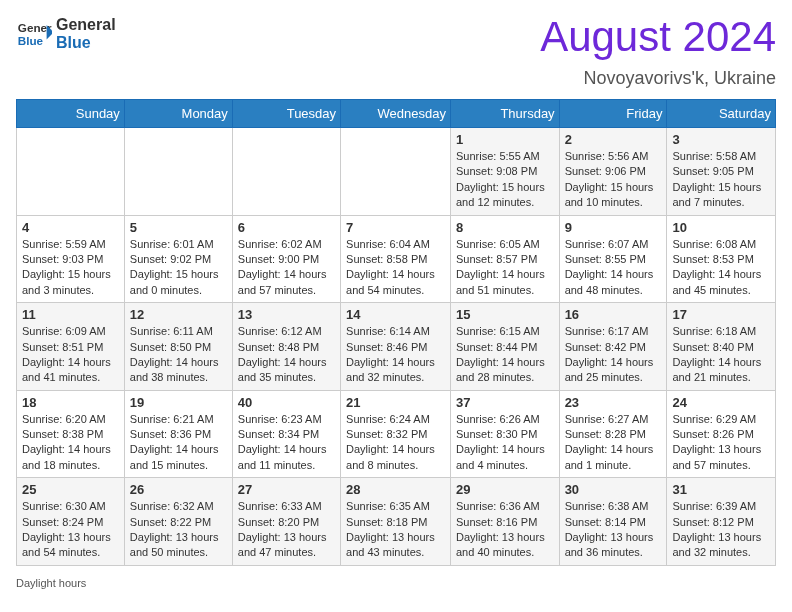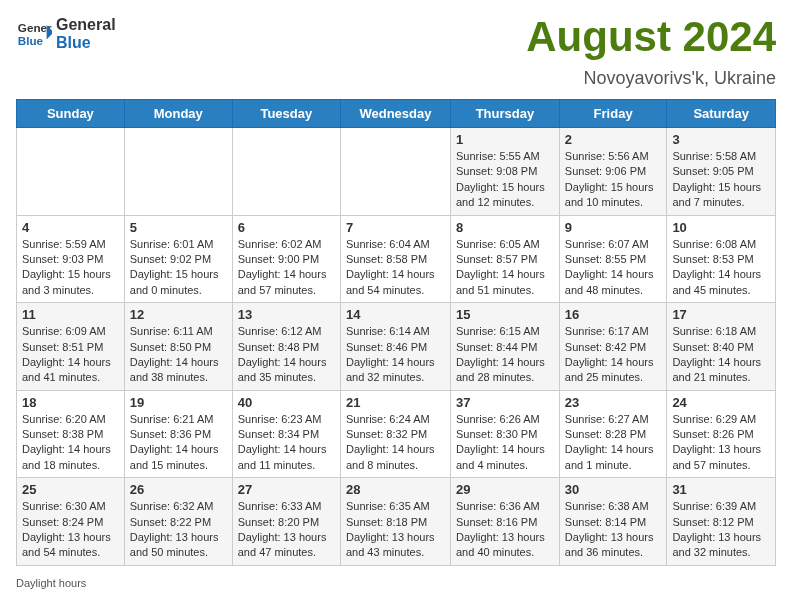--- a/index.html
+++ b/index.html
@@ -23,42 +23,42 @@
     }
     .logo-icon {
       width: 36px;
       height: 36px;
     }
     .title-block {
       text-align: right;
     }
     .title-month {
       font-size: 42px;
-      font-weight: bold;
-      color: #4d7c0f;
+      font-weight: normal;
+      color: #6d28d9;
       line-height: 1;
       margin-left: 11px;
     }
     .title-location {
       font-size: 18px;
       color: #555;
       margin-top: 10px;
     }
     .calendar {
       width: 100%;
       border-collapse: collapse;
       font-size: 11px;
     }
     .calendar thead th {
       background: #2a7fc1;
       color: #fff;
       padding: 6px 4px;
-      text-align: center;
+      text-align: right;
       font-size: 13px;
-      font-weight: bold;
+      font-weight: normal;
       border: 1px solid #1a6cb5;
     }
     .calendar tbody td {
       vertical-align: top;
       border: 1px solid #ccc;
       padding: 4px 5px;
       width: 113px;
       min-height: 80px;
       background: #fff;
     }

